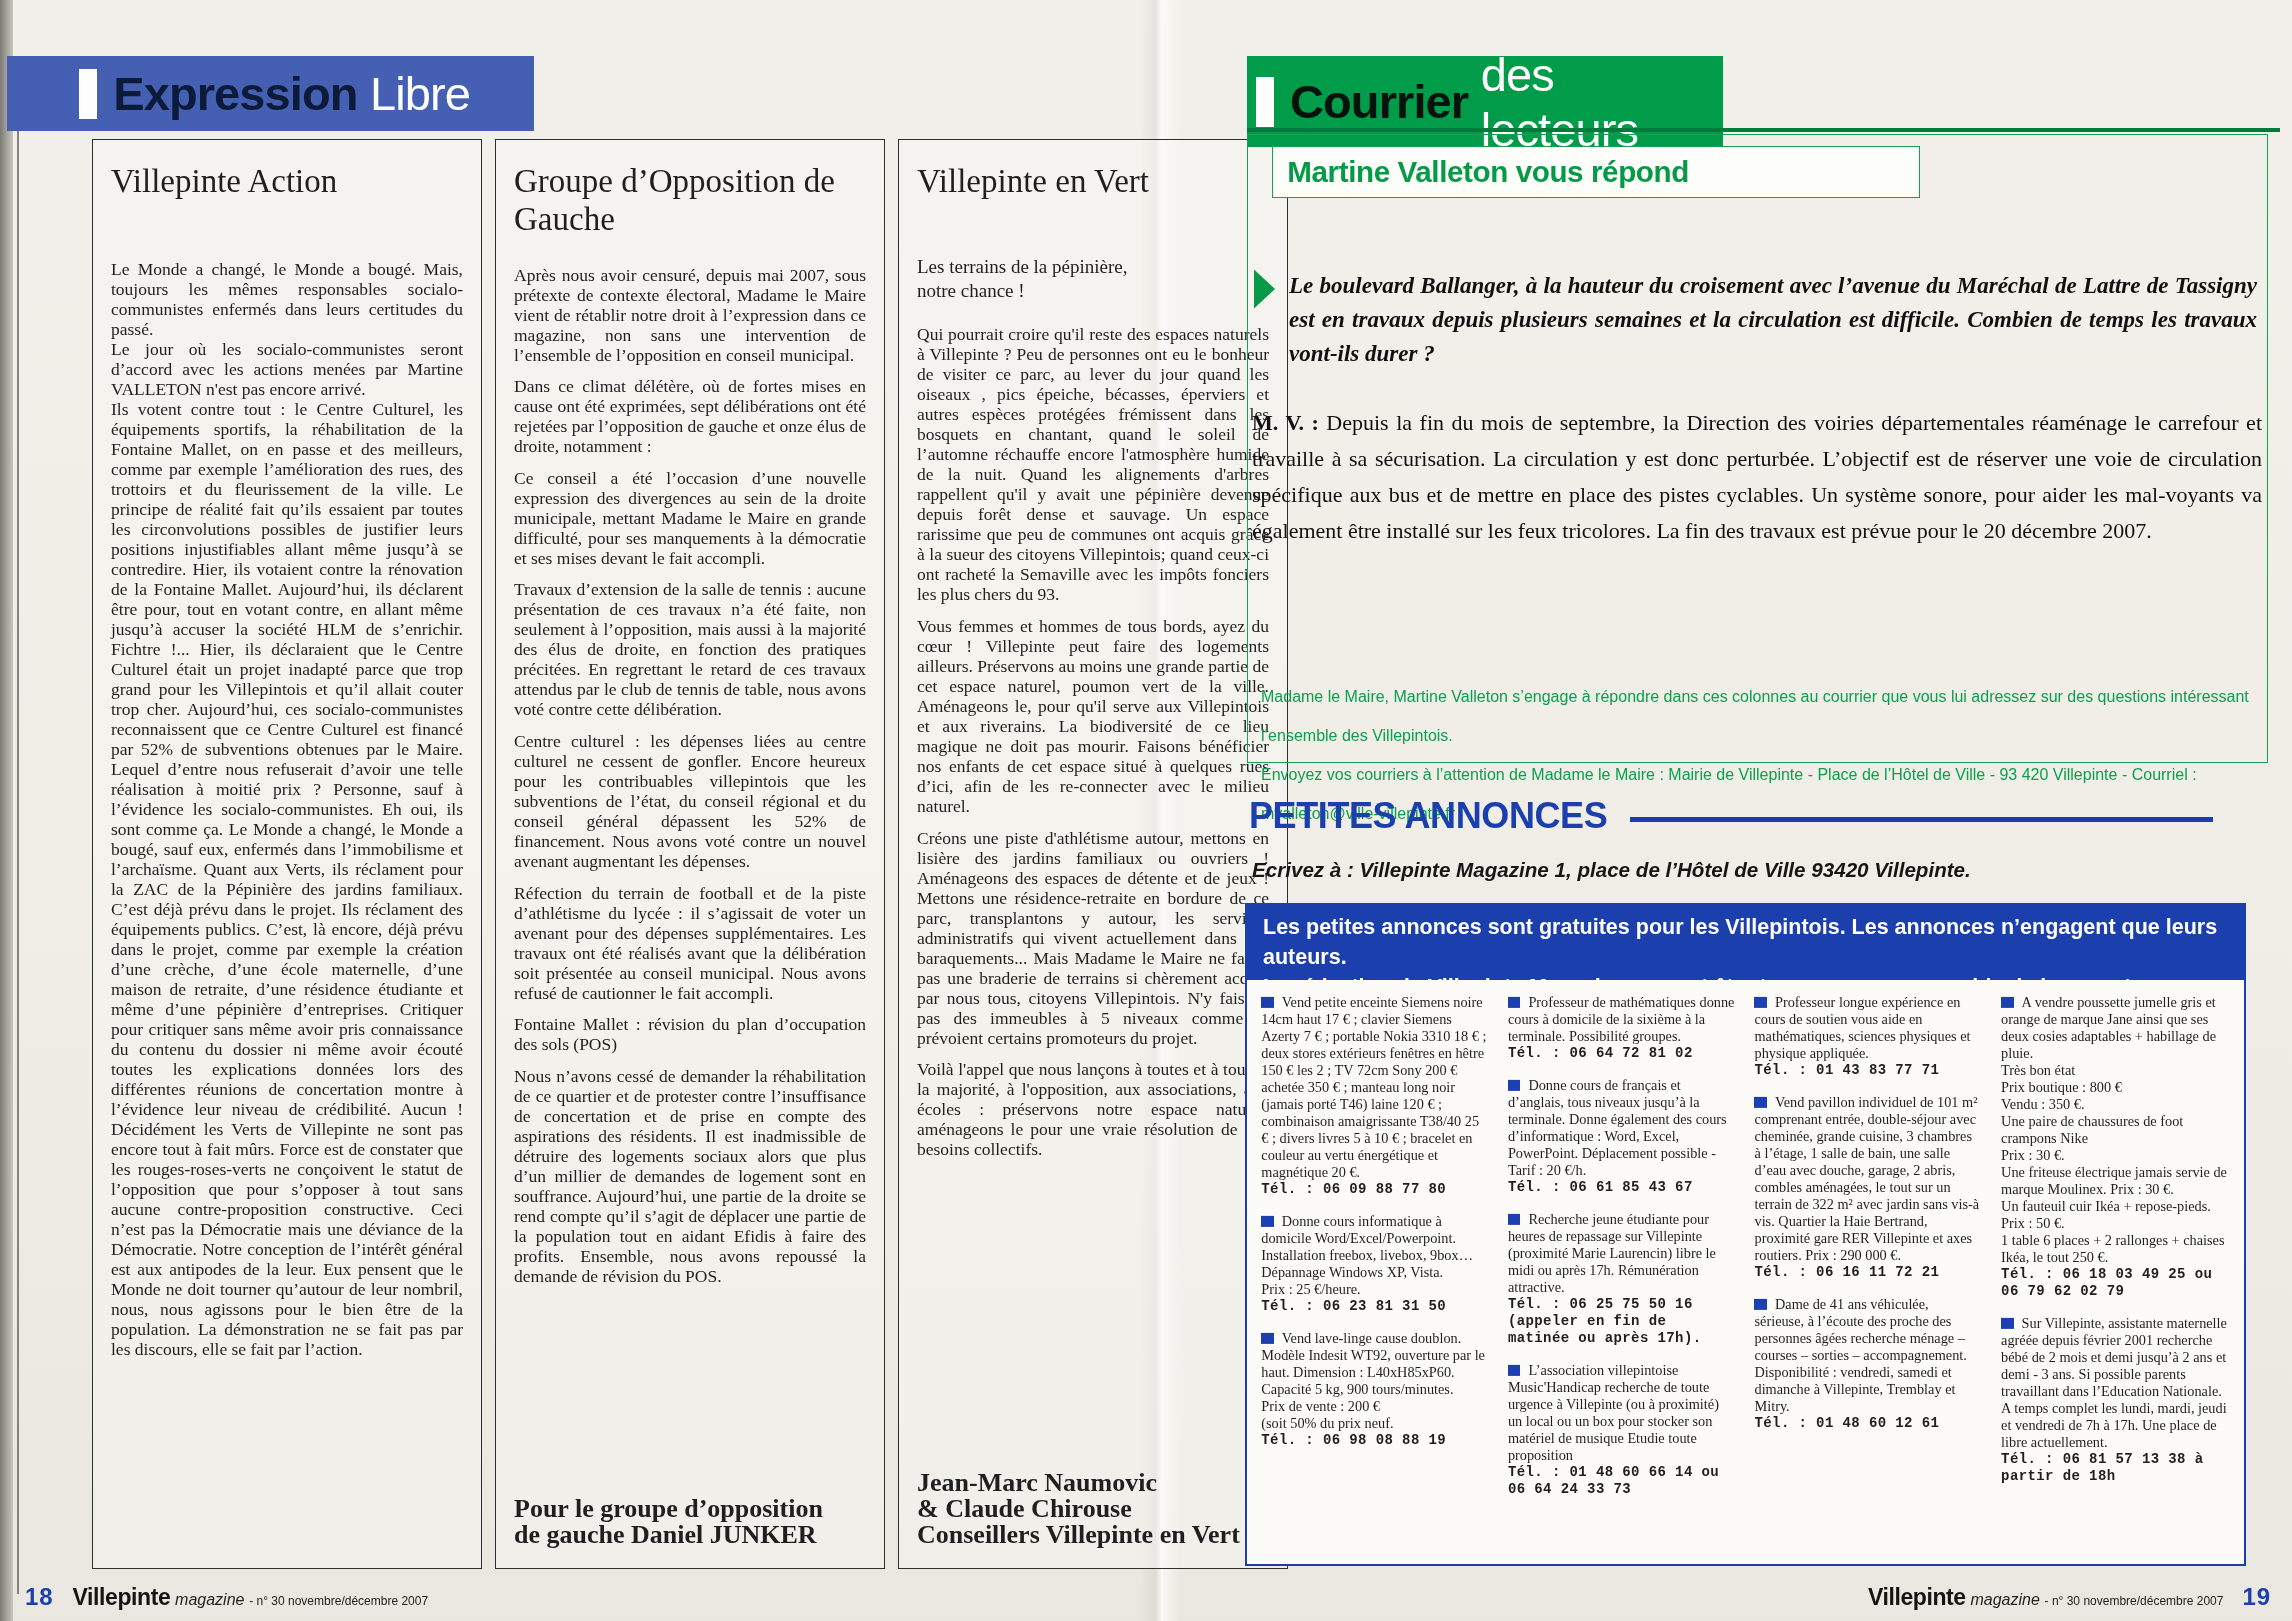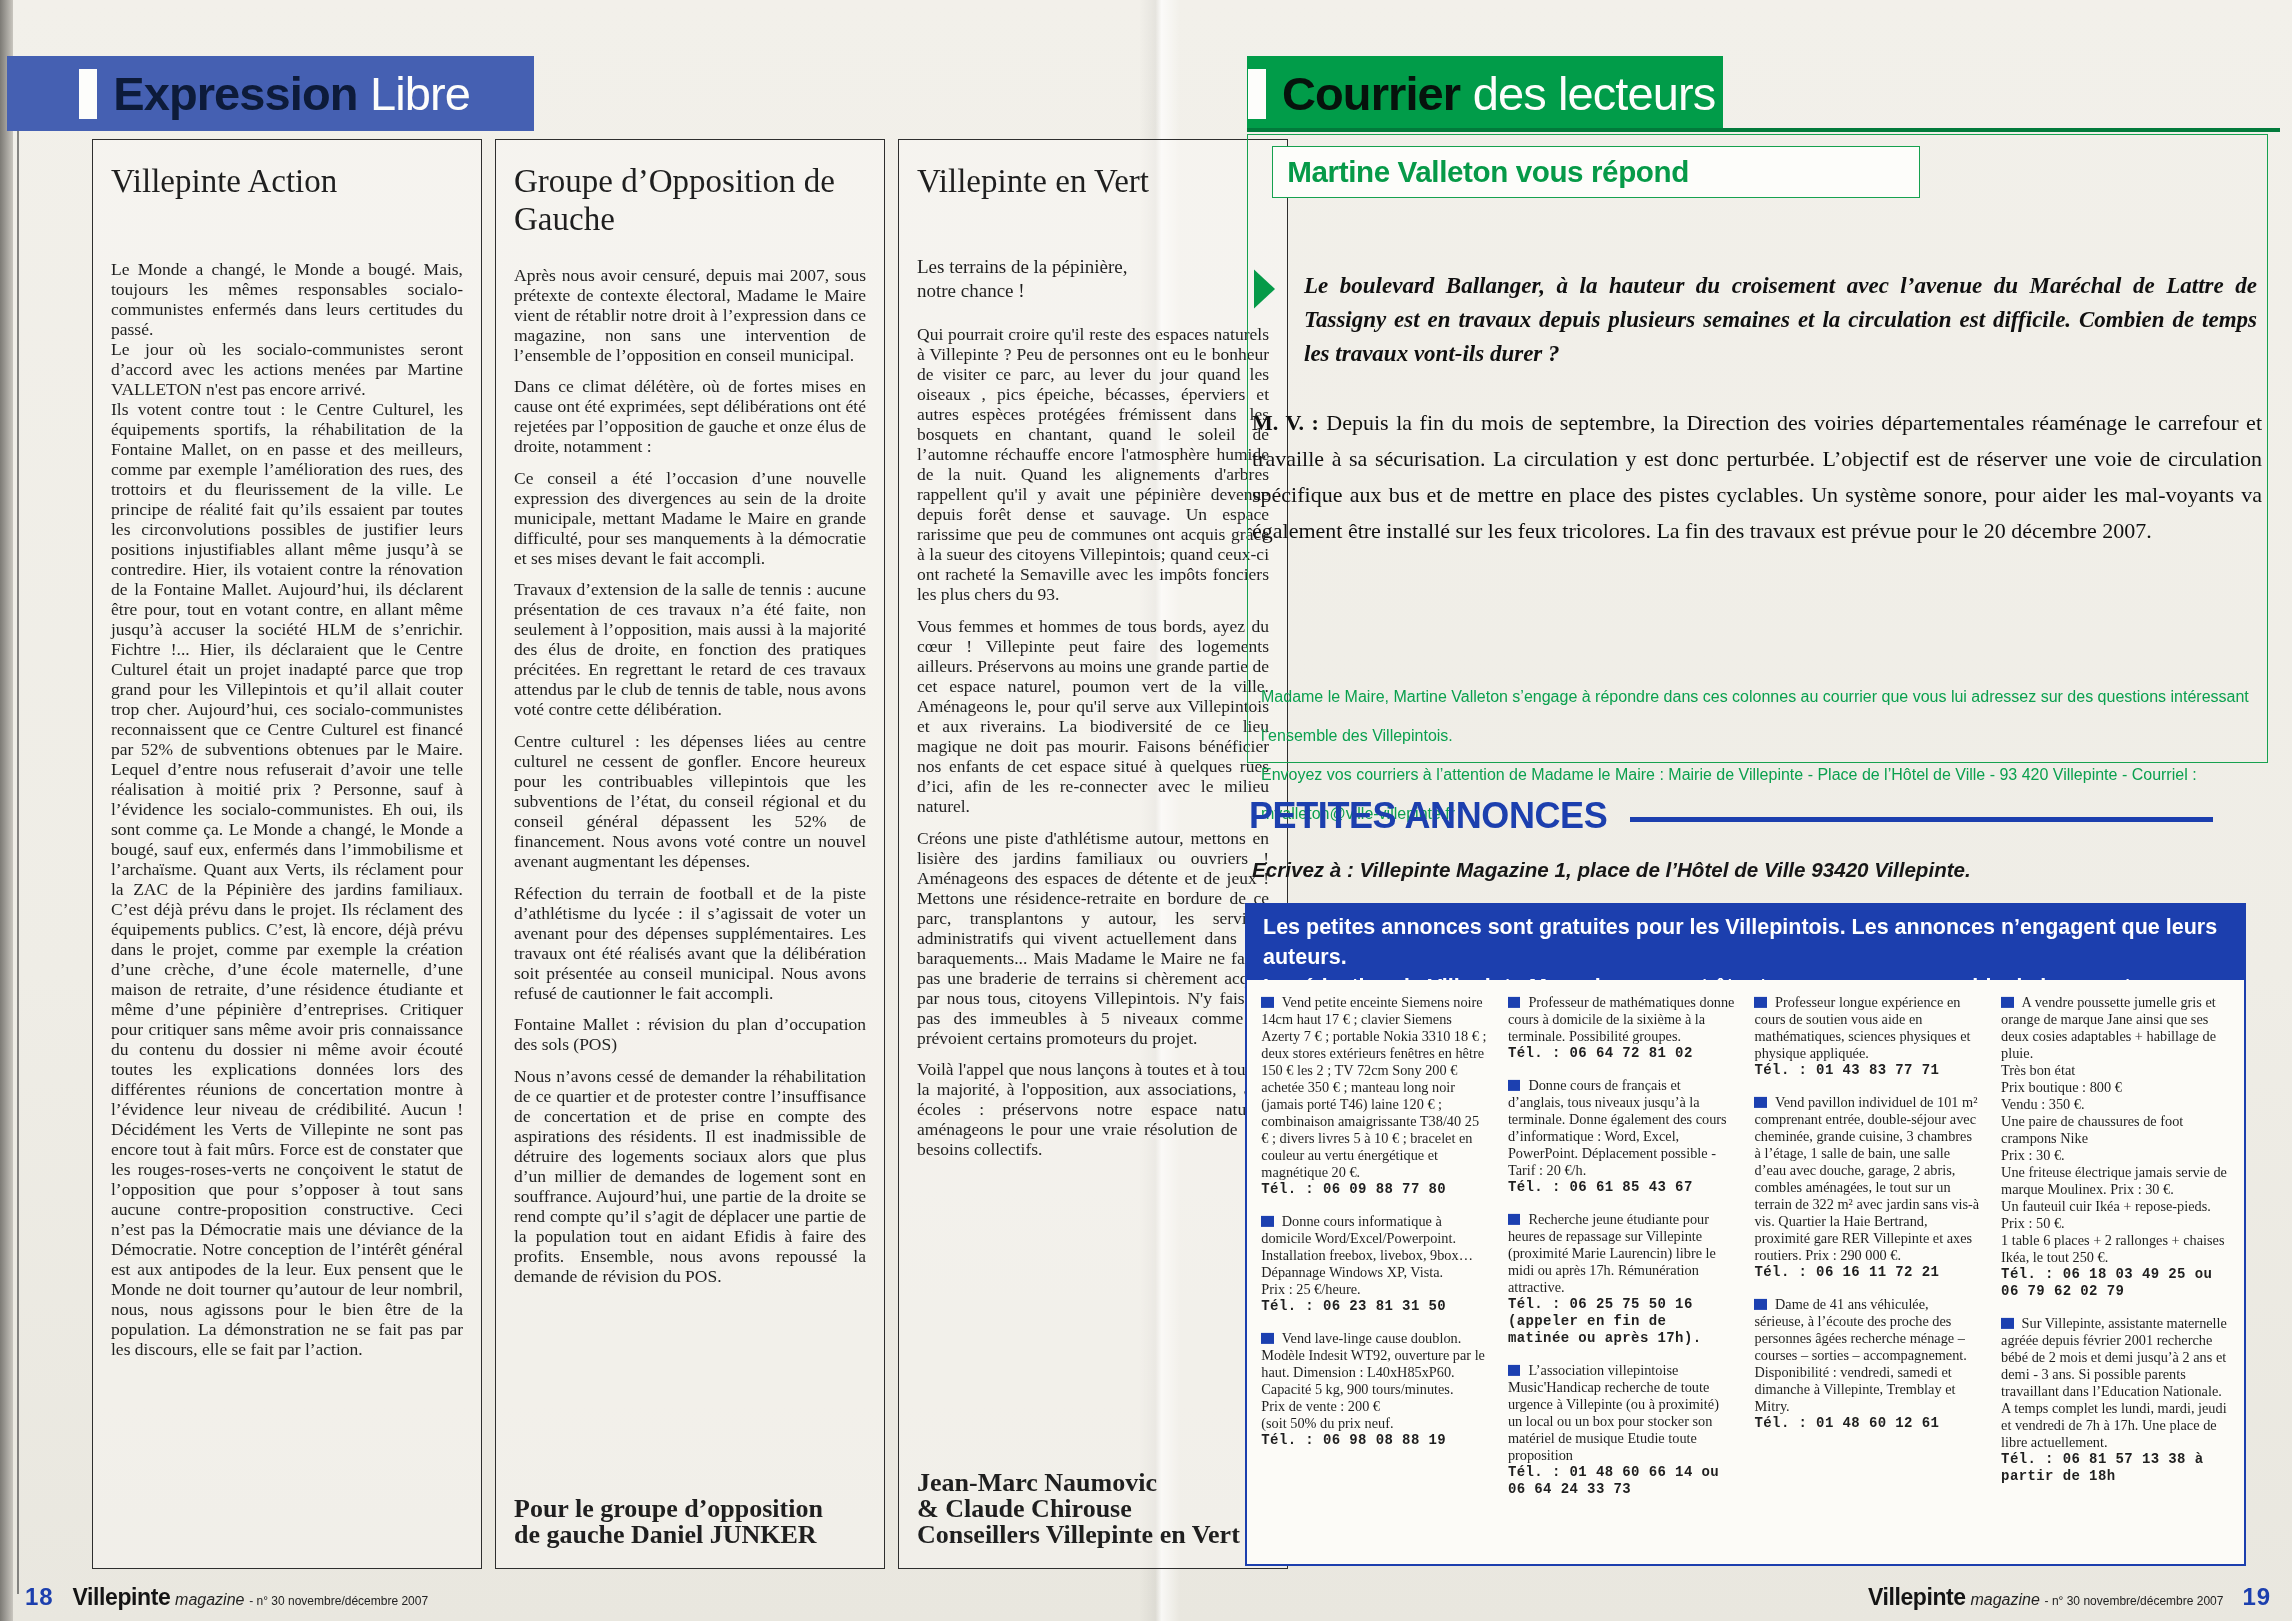--- a/index.html
+++ b/index.html
@@ -12,21 +12,21 @@
   
   .scan-edge{position:absolute;left:0;top:0;width:12.5px;height:100%;
     background:linear-gradient(90deg,#7c7a75,#c9c6bf);}
   .fold-line{position:absolute;left:17px;top:116px;width:1.8px;height:1478px;background:#4b4b4b;opacity:.65;}
   .gutter{position:absolute;left:1139px;top:0;width:41px;height:100%;
     background:linear-gradient(90deg,rgba(0,0,0,0),rgba(0,0,0,.05) 40%,rgba(255,255,255,.7) 55%,rgba(0,0,0,0));}
 
   
   .banner{position:absolute;display:flex;align-items:center;}
   .banner-blue{left:7.2px;top:56px;width:527px;height:75px;background:#4560b2;padding-left:72px;box-sizing:border-box;}
-  .banner-green{left:1247px;top:56px;width:476px;height:75px;background:#019c49;padding-left:1px;box-sizing:border-box;}
+  .banner-green{left:1247px;top:56px;width:476px;height:91px;background:#019c49;padding-left:9px;box-sizing:border-box;}
   .accent-bar{display:inline-block;width:18px;height:50px;background:#fdfdfb;margin-right:16px;flex:0 0 auto;}
   .banner-main{font-size:47px;font-weight:bold;letter-spacing:-0.9px;}
   .banner-blue .banner-main{color:#0d1b3a;}
   .banner-green .banner-main{color:#06130c;}
   .banner-accent{font-size:47px;font-weight:400;color:#fdfdfb;margin-left:12.5px;letter-spacing:-0.9px;}
   .green-rule{position:absolute;left:1247px;top:128px;width:1033px;height:3.6px;background:#027a3b;}
 
   
   .opinion-columns{position:absolute;left:92px;top:139px;width:1196px;height:1430px;display:flex;gap:13px;}
   .column-box{flex:1;border:1.8px solid #2e2e2e;background:rgba(252,251,247,.4);
@@ -41,21 +41,21 @@
   .col-body p{margin:0;}
   .col-body.spaced p{margin-bottom:11.6px;}
   .col-signature{margin-top:auto;font-weight:bold;white-space:pre-line;text-align:left;
     font-size:26px;line-height:26px;padding-bottom:5.4px;}
 
   
   .reply-outer{position:absolute;left:1247px;top:134px;width:1021px;height:629px;border:1.8px solid #16a14f;box-sizing:border-box;}
   .reply-title-box{position:absolute;left:1272px;top:146px;width:648px;height:52px;border:1.8px solid #16a14f;
     background:#fdfdfa;box-sizing:border-box;display:flex;align-items:center;padding-left:14.3px;}
   .reply-title{font-size:29.6px;font-weight:bold;color:#069a48;letter-spacing:-0.4px;}
-  .question-row{position:absolute;left:1254px;top:269px;width:1003px;display:flex;gap:29px;}
+  .question-row{position:absolute;left:1254px;top:269px;width:1003px;display:flex;gap:14px;}
   .q-arrow{flex:0 0 auto;width:0;height:0;margin-top:7.2px;
     border-left:21.5px solid #069a48;border-top:13.4px solid transparent;border-bottom:13.4px solid transparent;
     transform:scaleY(1.5);}
   .question-text{flex:1;font-family:"Liberation Serif","DejaVu Serif",serif;
     font-weight:bold;font-style:italic;font-size:23px;line-height:34px;text-align:justify;color:#101010;}
   .answer{position:absolute;left:1252px;top:405px;width:1010px;
     font-family:"Liberation Serif","DejaVu Serif",serif;font-size:22px;line-height:36px;text-align:justify;color:#101010;}
   .answer strong{font-weight:bold;}
   .reply-notes{position:absolute;left:1261px;top:677px;width:992px;color:#0aa04e;
     font-size:16px;line-height:39px;}

